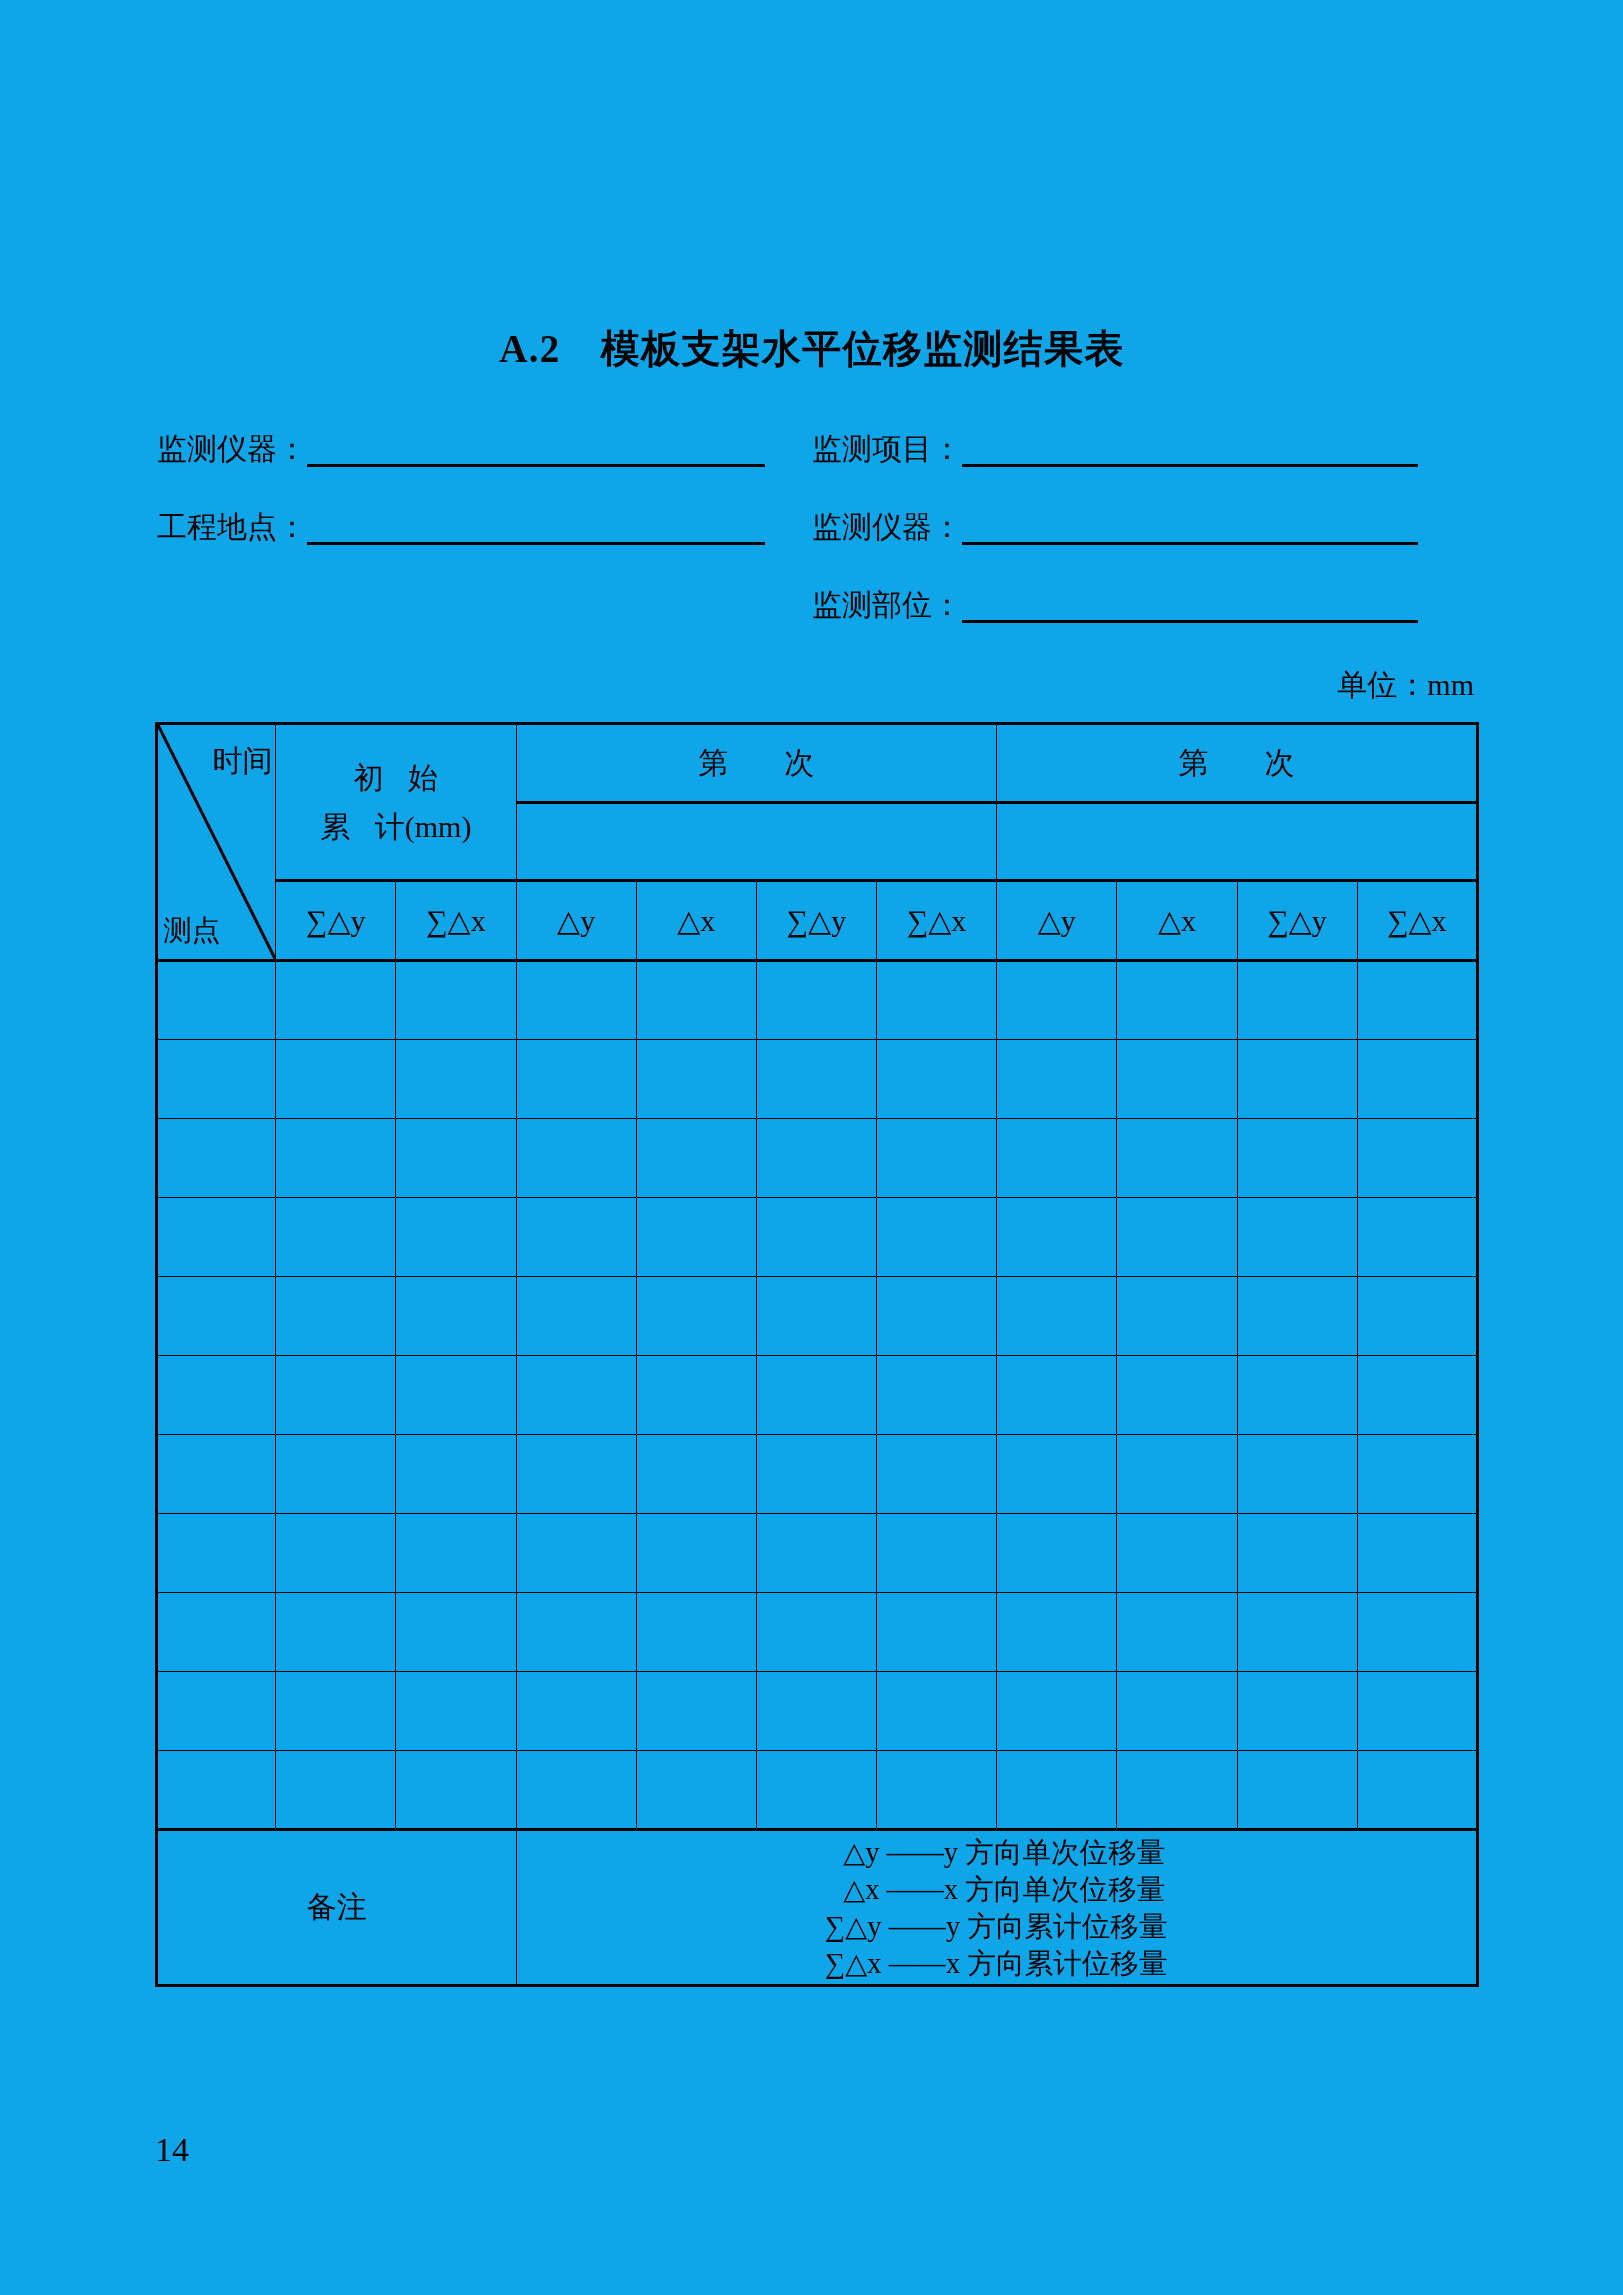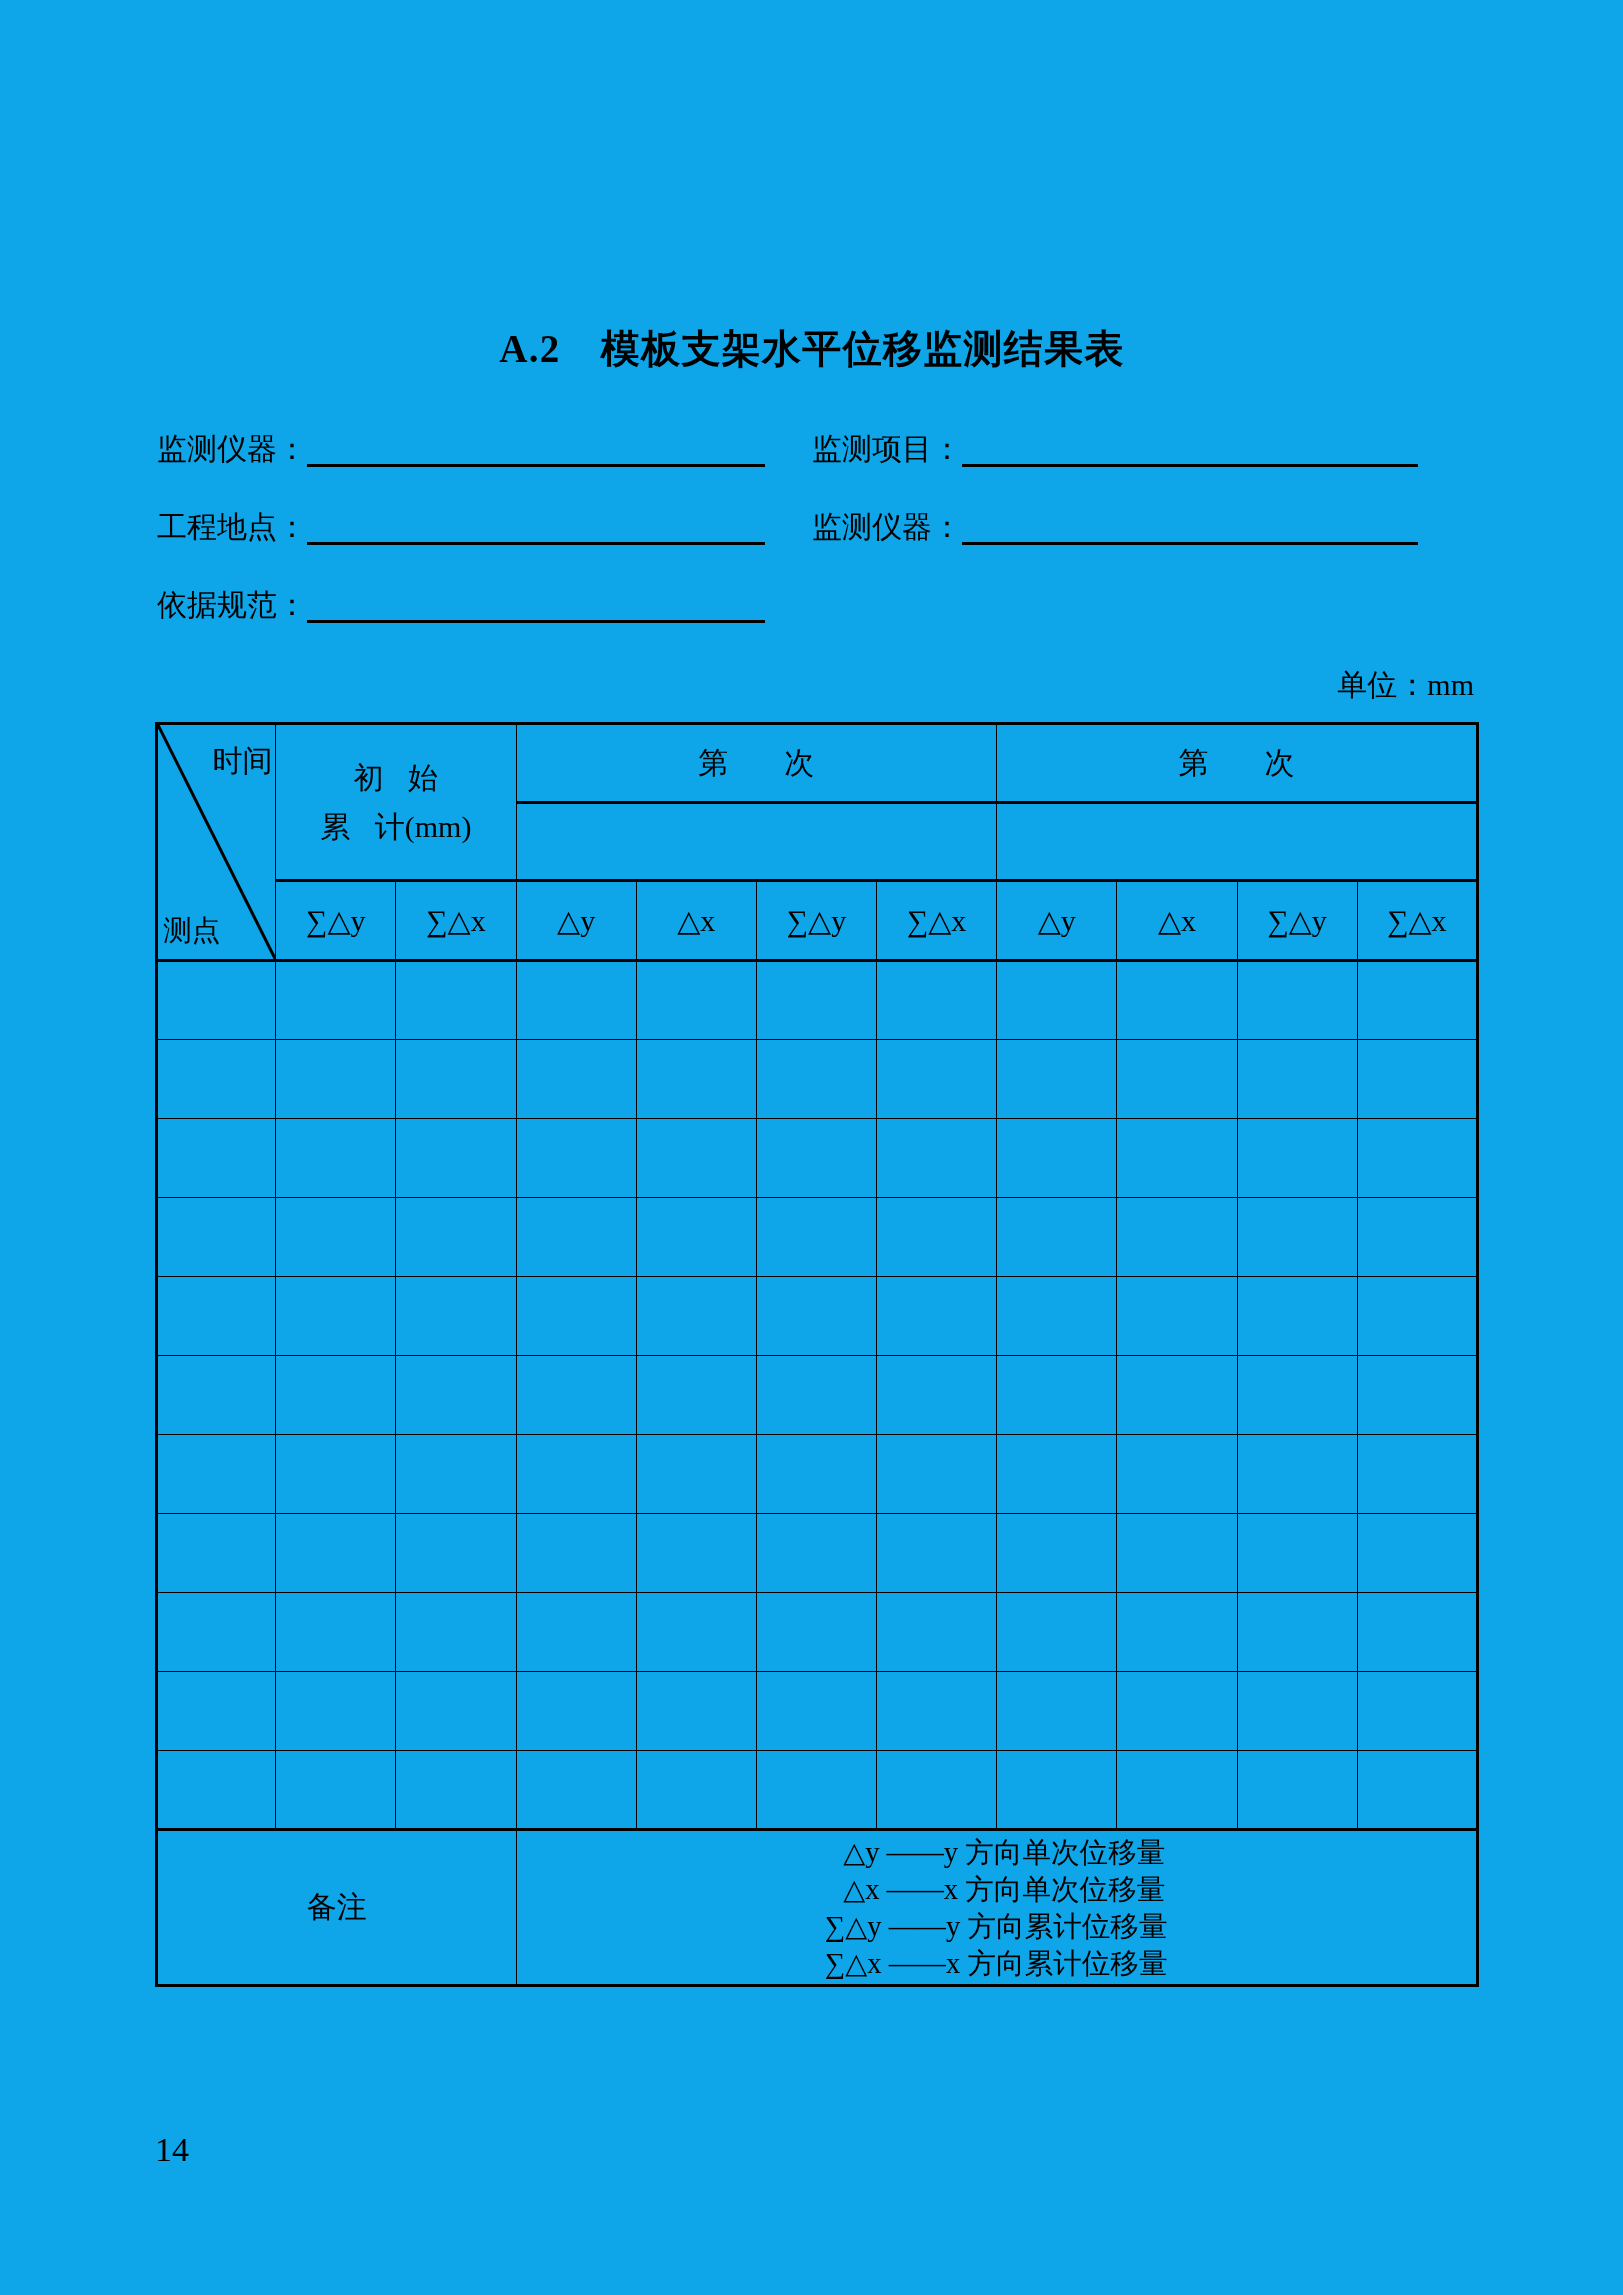--- a/index.html
+++ b/index.html
@@ -88,28 +88,28 @@
 <div class="page">
 
   <div class="doc-title">A.2　模板支架水平位移监测结果表</div>
 
   <div class="field f-l1">
     <span class="lbl">监测仪器：</span><span class="blank w-left"></span>
   </div>
   <div class="field f-l2">
     <span class="lbl">工程地点：</span><span class="blank w-left"></span>
   </div>
-  <div class="field f-l3">
-    <span class="lbl">依据规范：</span><span class="blank w-left"></span>
-  </div>
   <div class="field f-r1">
     <span class="lbl">监测项目：</span><span class="blank w-right"></span>
   </div>
   <div class="field f-r2">
     <span class="lbl">监测仪器：</span><span class="blank w-right"></span>
+  </div>
+  <div class="field f-r3">
+    <span class="lbl">监测部位：</span><span class="blank w-right"></span>
   </div>
 
   <div class="unit-note">单位：mm</div>
 
   <table class="monitor">
     <colgroup>
       <col style="width:119px">
       <col style="width:120px">
         <col style="width:120px">
       <col style="width:120px">

